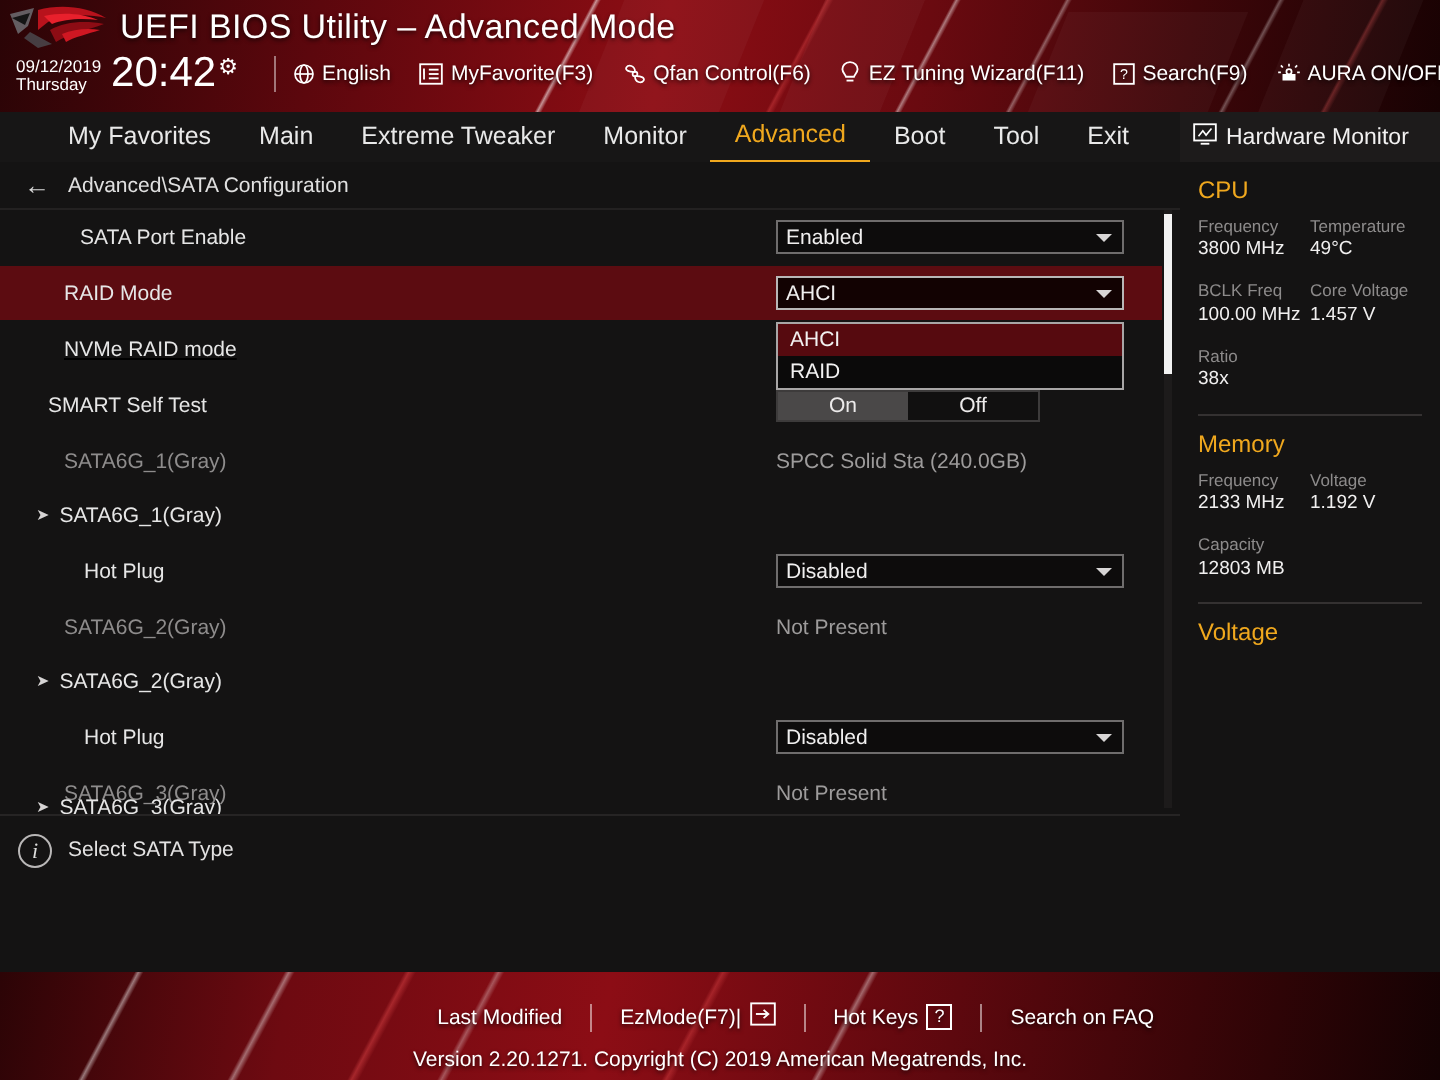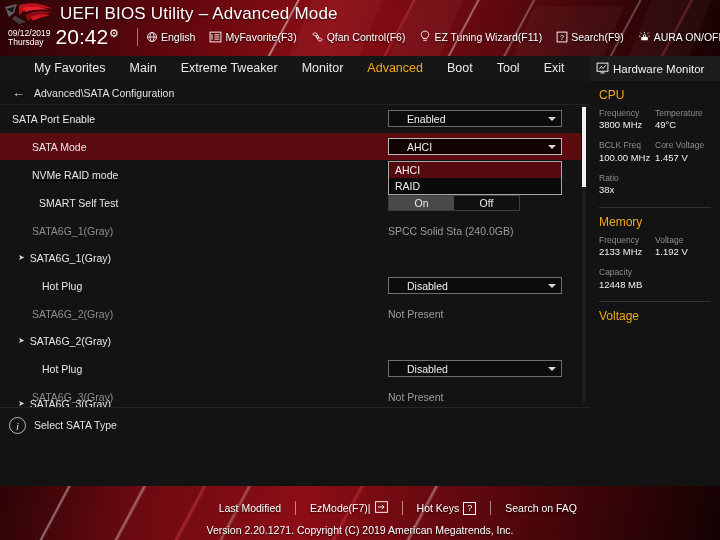--- a/index.html
+++ b/index.html
@@ -63,21 +63,21 @@
     font-size: 10.5px; color: #ffffff;
     text-shadow: 0 1px 2px rgba(0,0,0,0.8);
   }
   .hdr-tool { display: flex; align-items: center; gap: 3px; cursor: pointer; white-space: nowrap; }
   .hdr-tool svg { display: block; }
 
   
   .tabbar {
     position: absolute; left: 0; top: 56px; width: 720px; height: 25px;
     background: #171616;
-    display: flex; align-items: flex-start;
+    display: flex; align-items: flex-end;
     padding-left: 22px; gap: 0;
   }
   .tab {
     font-size: 12.5px; color: #e9e9e9; padding: 0 12px;
     cursor: pointer; white-space: nowrap; line-height: 25px;
   }
   .tab.active { color: #f0a81e; border-bottom: 1.5px solid #f0a81e; }
 
   
   .content {
@@ -105,21 +105,21 @@
   .row-label.dim { color: #8e8c8c; }
   .row-arrow { color: #d6d4d4; font-size: 8px; margin-right: 5px; line-height:1;}
   .row-value {
     position: absolute; left: 388px; font-size: 10.5px; color: #9d9b9b;
   }
 
   
   .selbox {
     position: absolute; left: 388px; width: 174px; height: 17px;
     border: 1px solid #6f6d6d; background: #0d0c0c;
-    display: flex; align-items: center; padding: 0 18px;
+    display: flex; align-items: center; padding: 0 4px;
     font-size: 10.5px; color: #f0efef; cursor: pointer;
   }
   .selbox.on-red { border-color: #b8b6b6; background: #120202; }
   .caret {
     position: absolute; right: 5px; top: 50%; transform: translateY(-50%);
     width: 0; height: 0; border-left: 4px solid transparent;
     border-right: 4px solid transparent; border-top: 4px solid #d8d6d6;
   }
 
   
@@ -343,41 +343,41 @@
   <div class="content">
 
     <div class="crumbbar">
       <span class="back-arrow">←</span>
       <span class="crumb">Advanced\SATA Configuration</span>
     </div>
 
     <div class="rows">
 
       <div class="row" style="top:0px;">
-        <span class="row-label" style="margin-left:12px;">SATA Port Enable</span>
+        <span class="row-label" style="margin-left:40px;">SATA Port Enable</span>
         <div class="selbox">
           <span>Enabled</span>
           <span class="caret"></span>
         </div>
       </div>
 
       <div class="row sel" style="top:28px;">
-        <span class="row-label" style="margin-left:32px;">SATA Mode</span>
+        <span class="row-label" style="margin-left:32px;">RAID Mode</span>
         <div class="selbox on-red">
           <span>AHCI</span>
           <span class="caret"></span>
         </div>
       </div>
 
       <div class="row" style="top:56px;text-decoration:underline;">
         <span class="row-label" style="margin-left:32px;">NVMe RAID mode</span>
       </div>
 
       <div class="row" style="top:84px;">
-        <span class="row-label" style="margin-left:39px;">SMART Self Test</span>
+        <span class="row-label" style="margin-left:24px;">SMART Self Test</span>
         <div class="toggle">
           <span class="tg act">On</span>
           <span class="tg">Off</span>
         </div>
       </div>
 
       <div class="row" style="top:112px;">
         <span class="row-label dim" style="margin-left:32px;">SATA6G_1(Gray)</span>
         <span class="row-value">SPCC Solid Sta (240.0GB)</span>
       </div>
@@ -484,21 +484,21 @@
         <div class="hw-cell">
           <div class="hw-k">Frequency</div>
           <div class="hw-v">2133 MHz</div>
         </div>
         <div class="hw-cell">
           <div class="hw-k">Voltage</div>
           <div class="hw-v">1.192 V</div>
         </div>
         <div class="hw-cell full">
           <div class="hw-k">Capacity</div>
-          <div class="hw-v">12448 MB</div>
+          <div class="hw-v">12803 MB</div>
         </div>
       </div>
     </div>
     <div class="hw-div"></div>
 
     <div class="hw-sect">
       <div class="hw-sect-title">Voltage</div>
     </div>
   </div>
 

